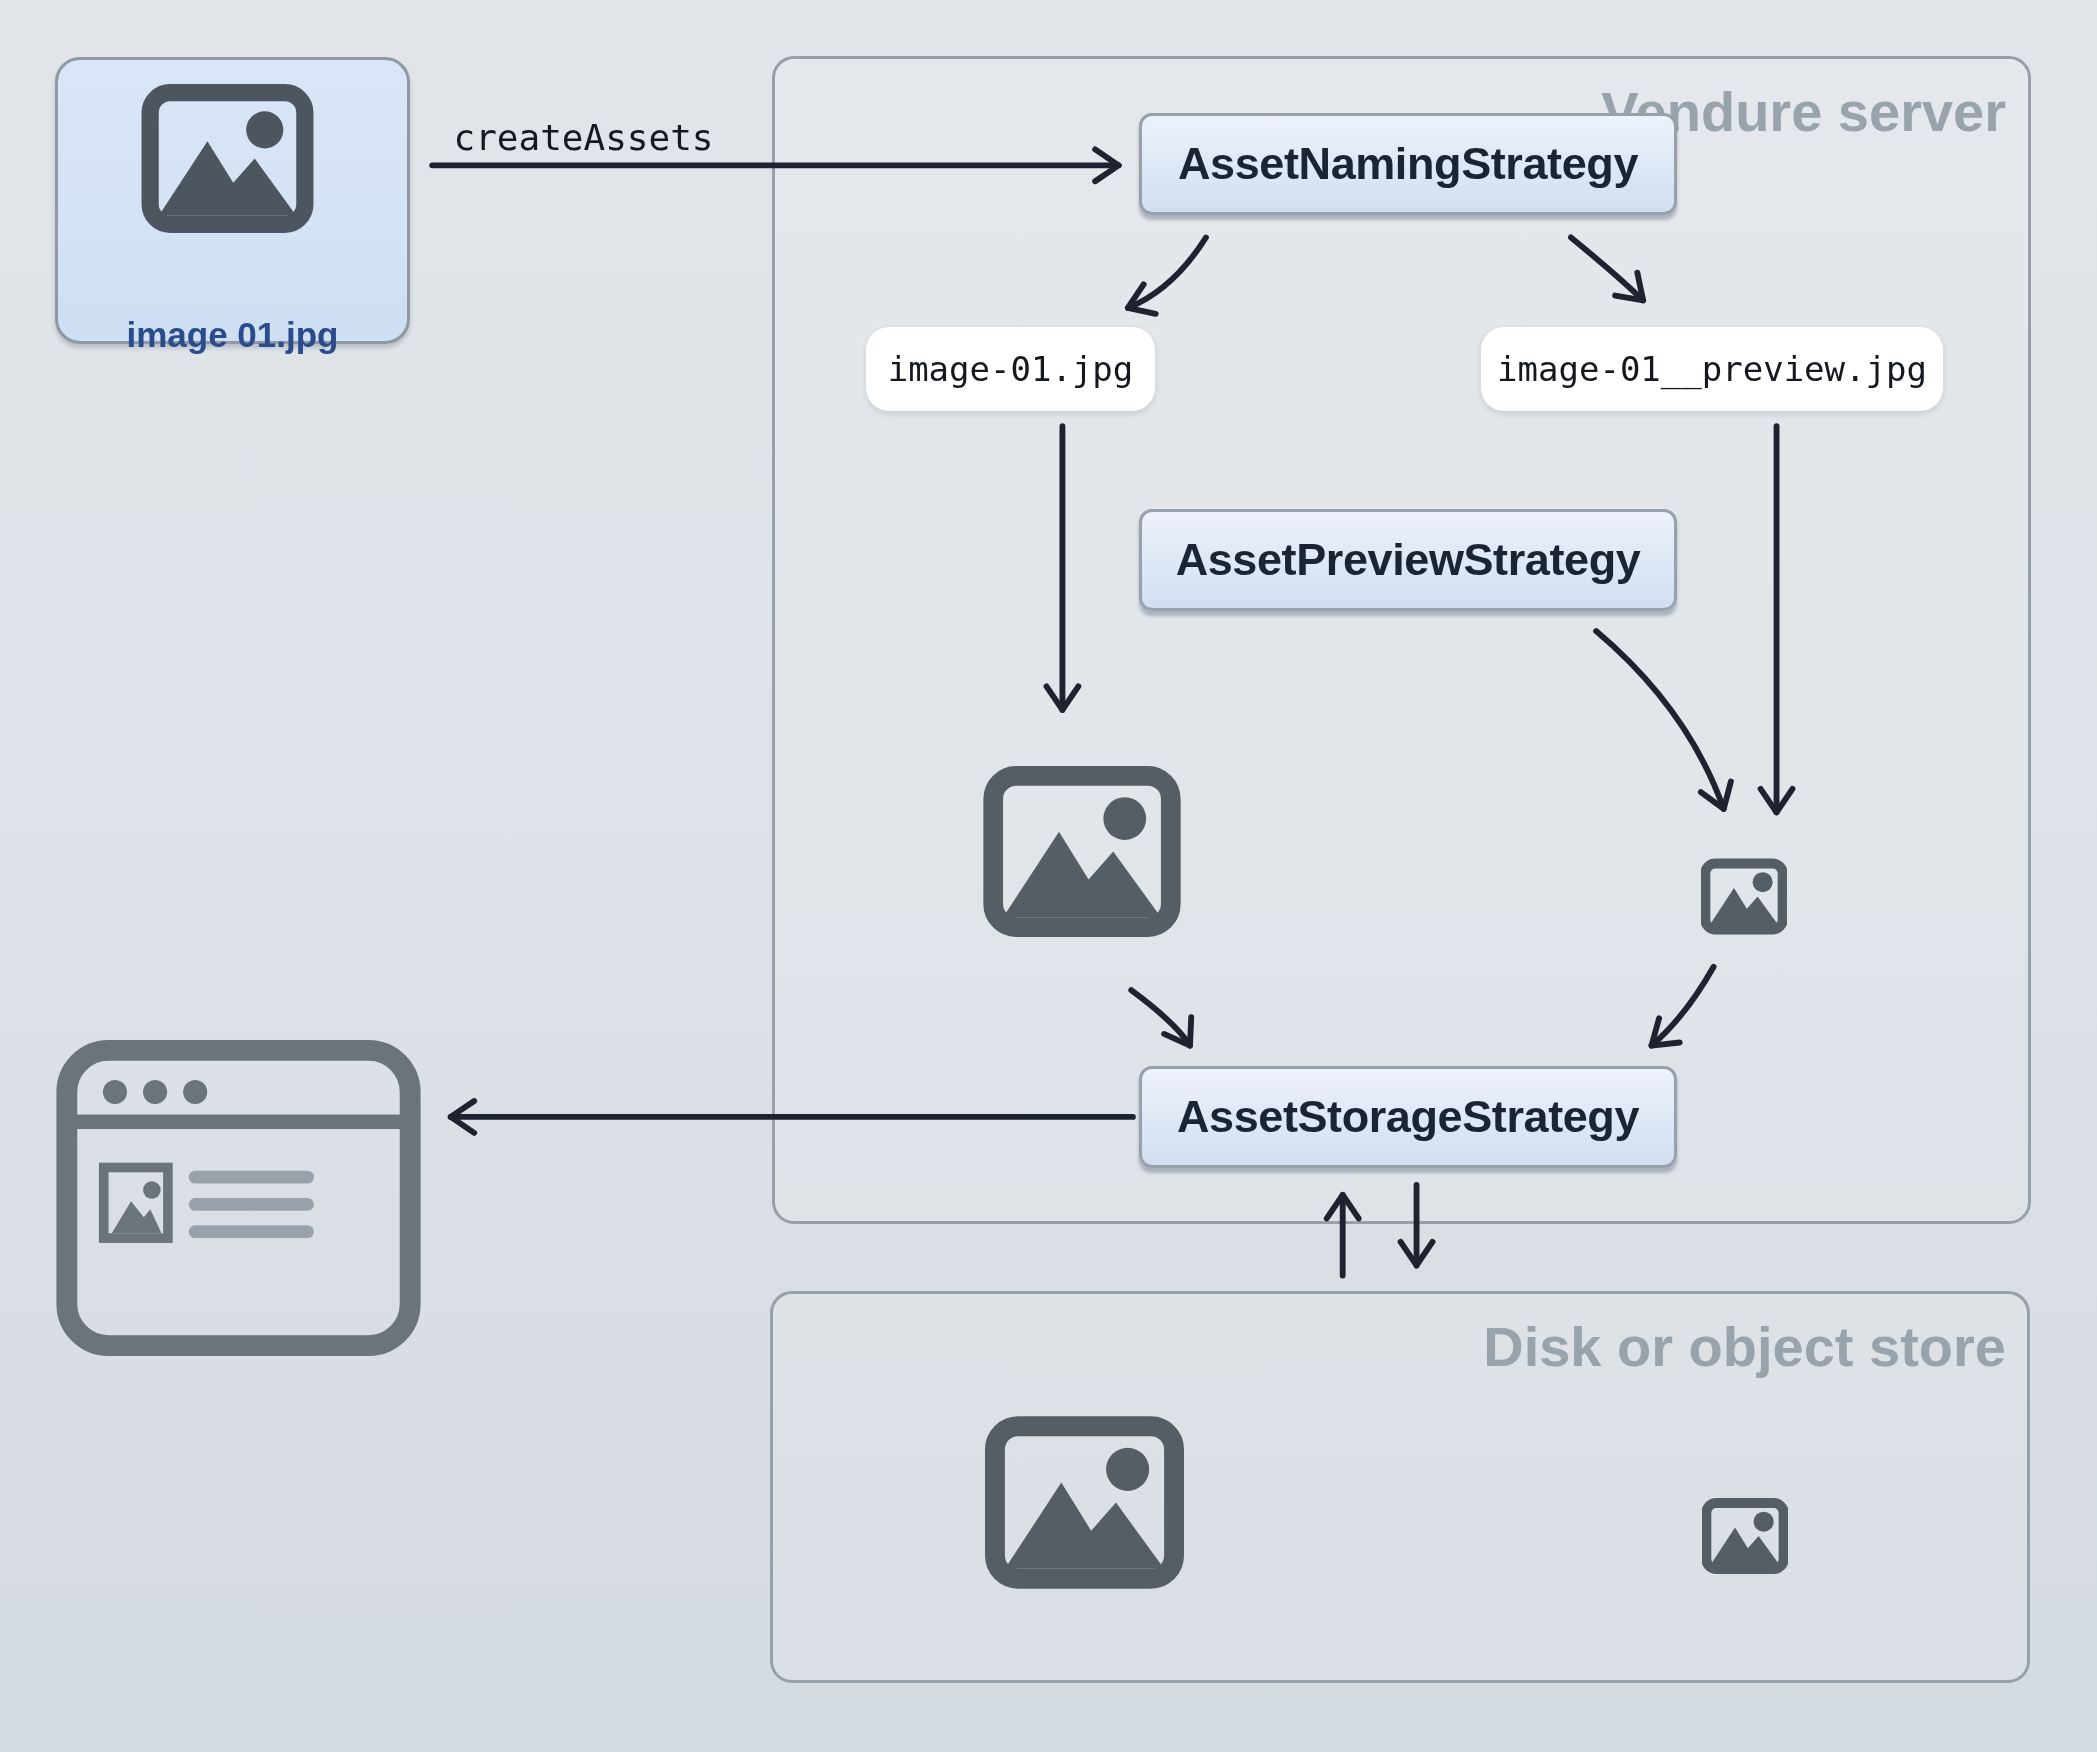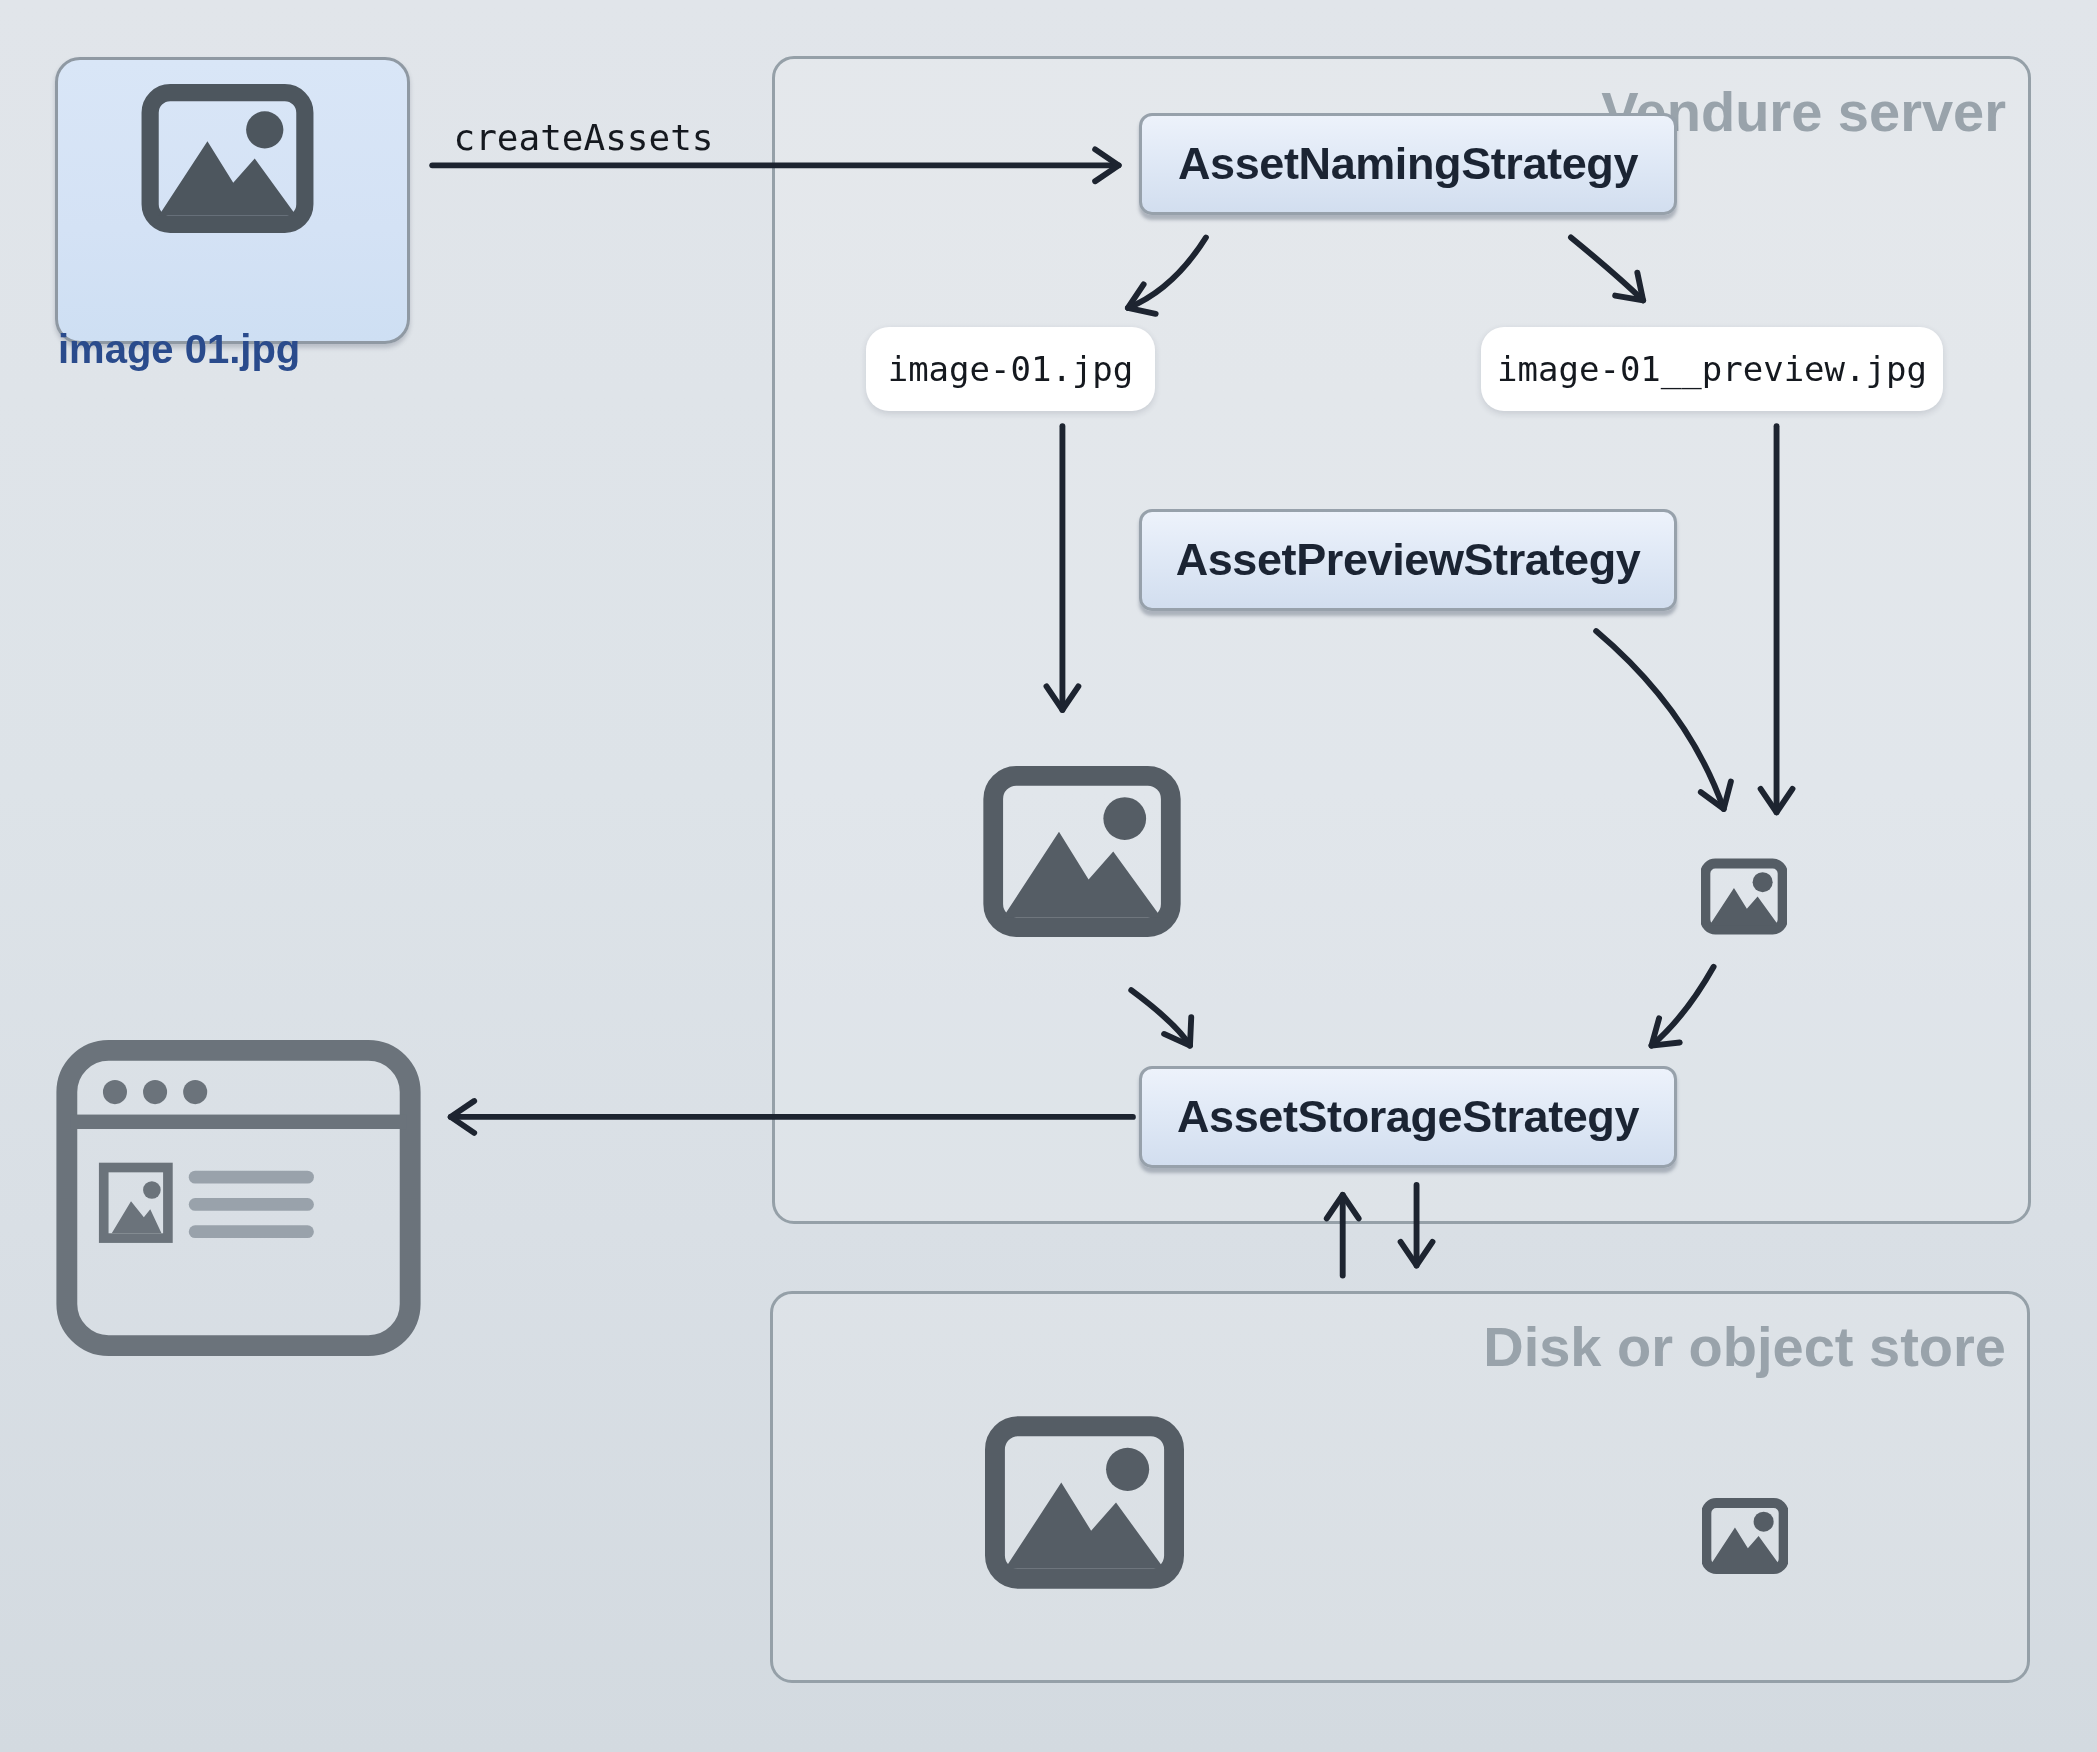--- a/index.html
+++ b/index.html
@@ -50,22 +50,23 @@
   }
   
   .asset-card{
     position:absolute;left:55px;top:57px;width:355px;height:287px;
     box-sizing:border-box;
     border:3.4px solid #8f99a3;border-radius:25px;
     background:linear-gradient(180deg,#d9e6f7 0%,#d4e2f5 60%,#cedff3 100%);
     box-shadow:0 3.4px 4.2px rgba(70,80,100,0.25);
   }
   .asset-card .asset-label{
-    position:absolute;left:0;right:0;top:267px;
-    font-size:40px;font-weight:bold;color:#2a4b8c;
+    position:absolute;left:0;right:0;top:255px;
+    text-align:center;
+    font-size:35px;font-weight:bold;color:#2a4b8c;
     white-space:nowrap;
   }
   .mono-label{
     position:absolute;
     font-family:"DejaVu Sans Mono", monospace;
     font-size:36px;font-weight:500;color:#15191f;
     white-space:nowrap;text-align:center;
   }
   .abs{position:absolute;}
   svg{display:block;}

